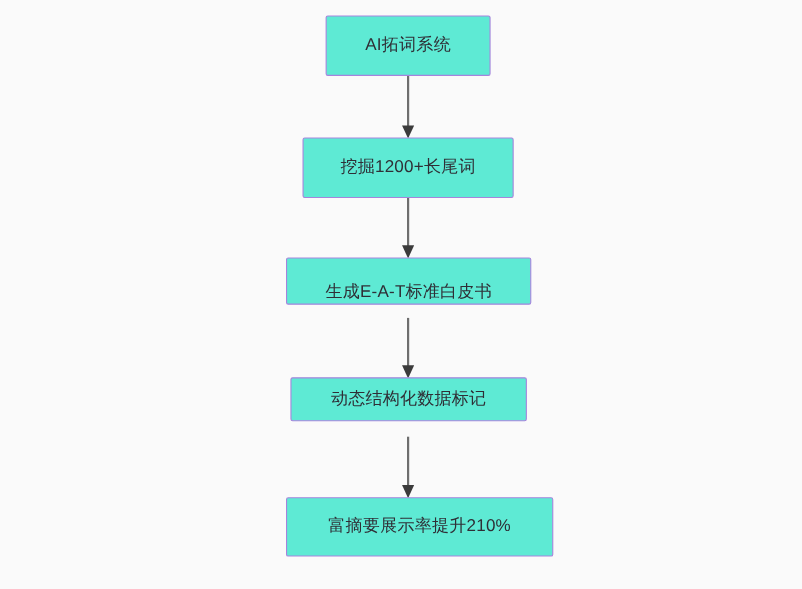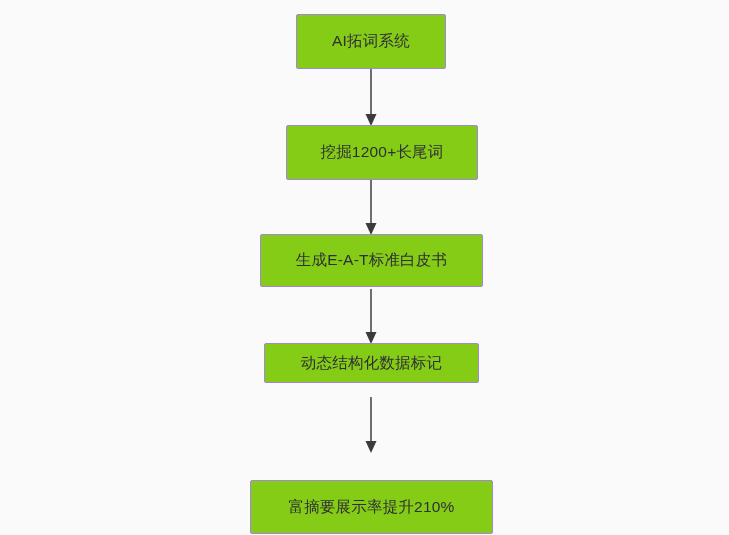--- a/index.html
+++ b/index.html
@@ -14,21 +14,21 @@
     overflow: hidden;
   }
   #flowchart {
     position: relative;
     width: 729px;
     height: 535px;
   }
   .node {
     position: absolute;
     box-sizing: border-box;
-    background: #84cc16;
+    background: #5eead4;
     border: 1.6px solid #a684dd;
     border-radius: 2px;
     display: flex;
     align-items: center;
     justify-content: center;
     color: #2f2f36;
     font-size: 15.5px;
     line-height: 1.2;
     letter-spacing: 0.2px;
     white-space: nowrap;
@@ -76,29 +76,29 @@
     <svg width="16" height="57" viewBox="0 0 16 57" xmlns="http://www.w3.org/2000/svg">
       <line x1="8" y1="0" x2="8" y2="47" stroke="#6e6e6e" stroke-width="2"></line>
       <polygon points="8,56 2.5,44 13.5,44" fill="#3b3b3b"></polygon>
     </svg>
   </div>
 
   <div class="node" style="left:296px; top:14px; width:150px; height:55px;">
     <span class="node-label">AI拓词系统</span>
   </div>
 
-  <div class="node" style="left:286px; top:125px; width:192px; height:55px;">
+  <div class="node" style="left:275px; top:125px; width:192px; height:55px;">
     <span class="node-label">挖掘1200+长尾词</span>
   </div>
 
-  <div class="node" style="left:260px; top:234px; width:223px; height:53px;">
+  <div class="node" style="left:260px; top:234px; width:223px; height:43px;align-items:flex-end;">
     <span class="node-label">生成E-A-T标准白皮书</span>
   </div>
 
   <div class="node" style="left:264px; top:343px; width:215px; height:40px;">
     <span class="node-label">动态结构化数据标记</span>
   </div>
 
-  <div class="node" style="left:250px; top:452px; width:243px; height:54px;margin-top:28px;">
+  <div class="node" style="left:260px; top:452px; width:243px; height:54px;">
     <span class="node-label">富摘要展示率提升210%</span>
   </div>
 
 </div>
 
 </body></html>

